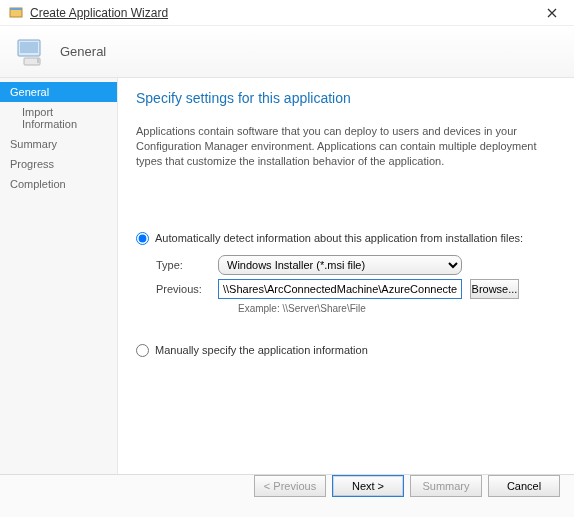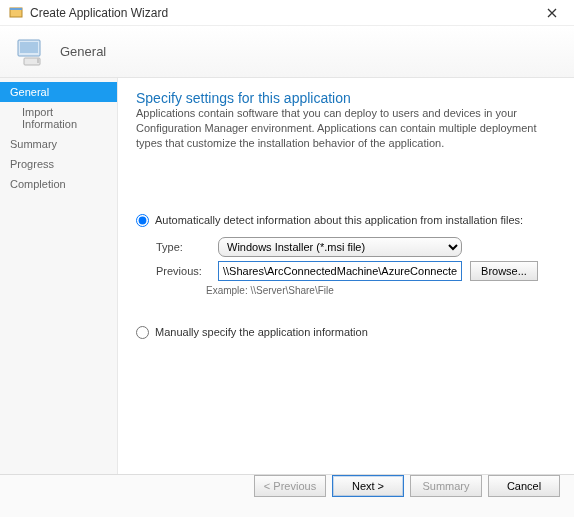--- a/index.html
+++ b/index.html
@@ -1,40 +1,40 @@
 <!DOCTYPE html>
 <html><head>
   <meta charset="utf-8">
   <style>
     * { box-sizing: border-box; margin: 0; padding: 0; font-family: "Segoe UI", Tahoma, sans-serif; }
     body { width: 574px; height: 517px; background: #fff; font-size: 11px; color: #333; }
     .titlebar { height: 26px; display: flex; align-items: center; padding: 0 8px; border-bottom: 1px solid #eee; }
     .titlebar .icon { width: 16px; height: 16px; margin-right: 6px; display: inline-flex; align-items:center; justify-content:center; }
-    .titlebar .title { flex: 1; font-size: 12px; }
+    .titlebar .title { flex: 1; font-size: 12px; text-decoration: underline; }
     .titlebar .close { width: 28px; height: 20px; display: flex; align-items:center; justify-content:center; cursor: pointer; }
     .header { height: 52px; display:flex; align-items:center; padding: 6px 14px; background: linear-gradient(#fff,#f6f6f6); border-bottom: 1px solid #e5e5e5; }
     .header .hicon { width: 36px; height: 36px; margin-right: 10px; }
     .header .htext { font-size: 13px; color: #555; }
     .body { display: flex; height: 396px; }
     .sidebar { width: 118px; background: #f7f7f7; border-right: 1px solid #e8e8e8; padding-top: 4px; }
     .nav-item { padding: 4px 10px; font-size: 11px; color: #666; cursor: default; }
     .nav-item.active { background: #1a9bf0; color: #fff; }
     .nav-sub { padding-left: 22px; }
     .content { flex:1; padding: 12px 18px 8px 18px; position: relative; }
-    .page-title { color: #1a75bc; font-size: 14px; }
+    .page-title { color: #1a75bc; font-size: 14px; margin-bottom: 18px; }
     .desc { font-size: 11px; color: #555; line-height: 1.35; margin-bottom: 63px; }
     .radio-row { display:flex; align-items:flex-start; margin-bottom: 10px; }
     .radio-row input { margin-right: 6px; }
     .form-row { display:flex; align-items:center; margin: 4px 0 4px 20px; font-size: 11px; }
     .form-row .lbl { width: 62px; color: #444; }
     .form-row select, .form-row input[type=text] { font-size: 11px; height: 20px; border: 1px solid #999; background: #fff; padding: 1px 4px; }
     .form-row select { width: 244px; background: linear-gradient(#fdfdfd,#ececec); border-radius: 7px; }
     .form-row input[type=text] { width: 244px; border: 1px solid #2f7dd1; outline: none; }
-    .browse { width: 68px; height: 20px; margin-left: 8px; font-size: 11px; background: linear-gradient(#fdfdfd,#e6e6e6); border: 1px solid #a8a8a8; cursor: pointer; }
-    .example { margin-left: 70px; font-size: 10px; color: #666; margin-top: 2px; margin-bottom: 30px; }
+    .browse { width: 49px; height: 20px; margin-left: 8px; font-size: 11px; background: linear-gradient(#fdfdfd,#e6e6e6); border: 1px solid #a8a8a8; cursor: pointer; }
+    .example { margin-left: 102px; font-size: 10px; color: #666; margin-top: 2px; margin-bottom: 30px; }
     .footer { height: 43px; border-top: 1px solid #ddd; display:flex; justify-content:flex-end; align-items:flex-start; padding: 0 14px; gap: 6px; background: #fafafa; }
     .btn { min-width: 72px; height: 22px; font-size: 11px; background: linear-gradient(#fdfdfd,#e6e6e6); border: 1px solid #b0b0b0; cursor: pointer; }
     .btn:disabled { color: #9a9a9a; cursor: default; }
     .btn.primary { border: 1px solid #2f7dd1; box-shadow: inset 0 0 0 1px rgba(47,125,209,.25); }
   </style>
 </head>
 <body>
 
 <div class="titlebar">
   <span class="icon">

